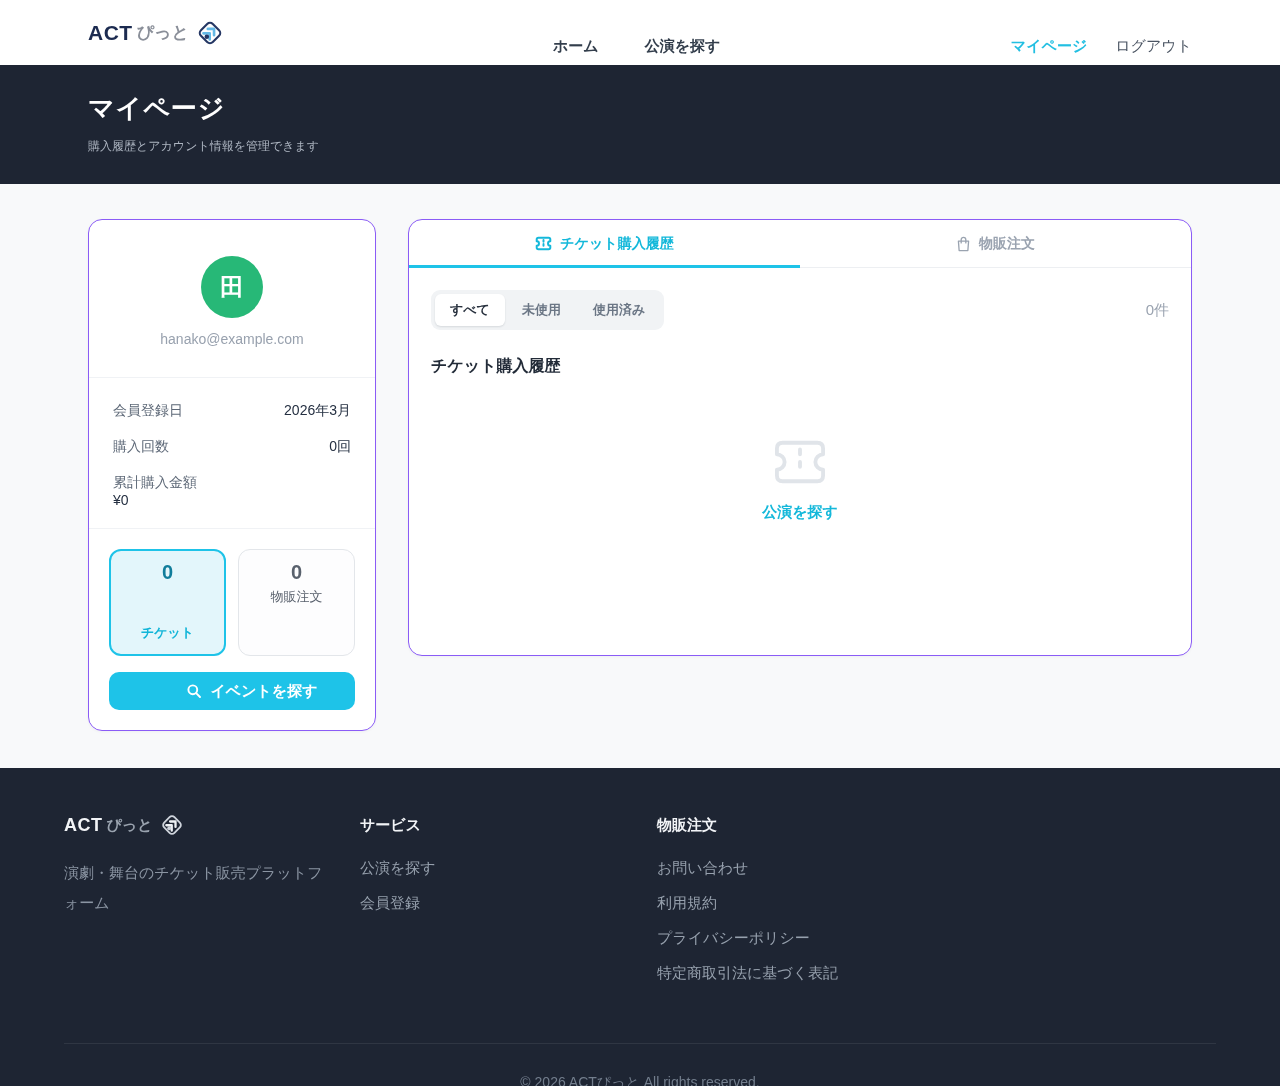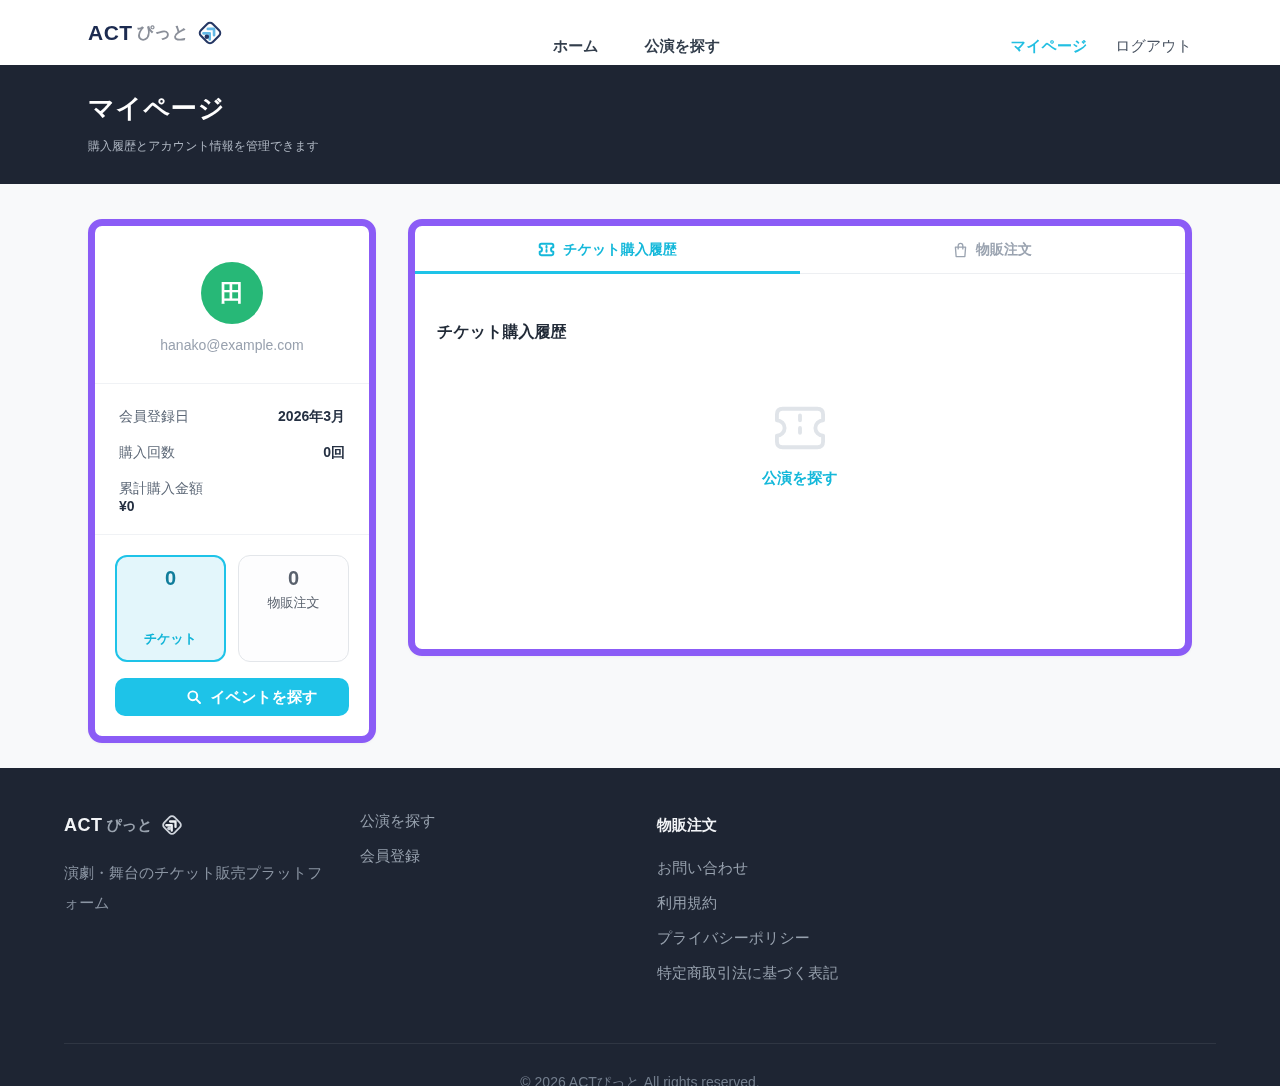--- a/index.html
+++ b/index.html
@@ -26,37 +26,37 @@
   .nav-link.accent { color:#22bfe2; }
   .nav-link.muted { color:#4b5563; font-weight:400; font-size:15px; }
 
   
   .hero { height:119px; background:#1e2533; padding:26px 88px 0; }
   .hero-title { color:#ffffff; font-size:26px; font-weight:700; letter-spacing:1px; }
   .hero-sub { color:#aeb6c2; font-size:12px; margin-top:12px; }
 
   
   .main { height:584px; padding:35px 88px 0; display:flex; gap:32px; align-items:flex-start; }
-  .card { background:#ffffff; border-radius:14px; border:7px solid #8b5cf6; box-shadow:0 1px 3px rgba(20,30,50,.04); }
+  .card { background:#ffffff; border-radius:14px; border:1px solid #8b5cf6; box-shadow:0 1px 3px rgba(20,30,50,.04); }
 
   
   .profile-card { width:288px; }
   .profile-top { text-align:center; padding:36px 16px 30px; border-bottom:1px solid #f0f2f5; }
   .avatar {
     width:62px; height:62px; border-radius:50%; background:#27b877; margin:0 auto;
     display:flex; align-items:center; justify-content:center;
     color:#fff; font-size:24px; font-weight:700;
   }
   .profile-name { font-size:18px; font-weight:700; color:#2b3440; margin-top:24px; }
   .profile-email { font-size:14px; color:#98a1ae; margin-top:13px; }
   .profile-stats { padding:24px 24px 20px; border-bottom:1px solid #f0f2f5; }
   .stat-row { display:flex; justify-content:space-between; align-items:flex-start; margin-bottom:18px; }
   .stat-row:last-child { margin-bottom:0;flex-direction:column; }
   .stat-label { font-size:14px; color:#5d6877; }
-  .stat-value { font-size:14px; font-weight:700; color:#253042; }
+  .stat-value { font-size:14px; font-weight:400; color:#253042; }
   .counters { display:flex; gap:12px; padding:20px 20px 0; }
   .counter {
     flex:1; text-align:center; border-radius:12px; padding:11px 6px 13px; cursor:pointer;
     border:1px solid #e3e6ea; background:#fdfdfe;
   }
   .counter.active { border:2px solid #1ec3e8; background:#e3f6fb; padding:10px 5px 12px; }
   .counter-num { font-size:20px; font-weight:700; color:#59616d; }
   .counter.active .counter-num { color:#107d9b; }
   .counter-label { font-size:13px; color:#59616d; margin-top:4px; }
   .counter.active .counter-label { color:#12b5d8; font-weight:600;margin-top:40px; }
@@ -204,20 +204,28 @@
           <svg width="15" height="16" viewBox="0 0 20 22" fill="none" stroke="#9aa3b0" stroke-width="1.8" stroke-linejoin="round">
             <path d="M3 7 H17 L16 20 H4 Z"></path>
             <path d="M6.8 9.5 V5 a3.2 3.2 0 0 1 6.4 0 V9.5" stroke-linecap="round"></path>
           </svg>
         </span>
         <span>物販注文</span>
       </div>
     </div>
 
     <div class="history-body">
+      <div class="filter-row">
+        <div class="segmented">
+          <button class="seg-item active">すべて</button>
+          <button class="seg-item">未使用</button>
+          <button class="seg-item">使用済み</button>
+        </div>
+        <span class="result-count">0件</span>
+      </div>
 
       <h2 class="history-heading">チケット購入履歴</h2>
 
       <div class="empty-state">
         <span style="display:inline-flex;">
           <svg width="58" height="50" viewBox="0 0 60 52" fill="none" stroke="#e0e4e9" stroke-width="4" stroke-linejoin="round">
             <path d="M12 6 H48 Q54 6 54 12 V18 A8 8 0 0 0 54 34 V40 Q54 46 48 46 H12 Q6 46 6 40 V34 A8 8 0 0 0 6 18 V12 Q6 6 12 6 Z"></path>
             <line x1="30" y1="13" x2="30" y2="39" stroke-dasharray="5 8" stroke-linecap="round"></line>
           </svg>
         </span>
@@ -240,20 +248,21 @@
               <path d="M12 15.5 L17 10.5 L22 15.5"></path>
               <path d="M12 22.5 L17 17.5 L22 22.5"></path>
             </g>
             <circle cx="13.4" cy="21.2" r="2.6" fill="#cfd4dc"></circle>
           </svg>
         </span>
       </div>
       <p class="footer-tagline">演劇・舞台のチケット販売プラットフォーム</p>
     </div>
     <div class="footer-col footer-col1">
+      <h4>サービス</h4>
       <div class="footer-link">公演を探す</div>
       <div class="footer-link">会員登録</div>
     </div>
     <div class="footer-col">
       <h4>物販注文</h4>
       <div class="footer-link">お問い合わせ</div>
       <div class="footer-link">利用規約</div>
       <div class="footer-link">プライバシーポリシー</div>
       <div class="footer-link">特定商取引法に基づく表記</div>
     </div>

